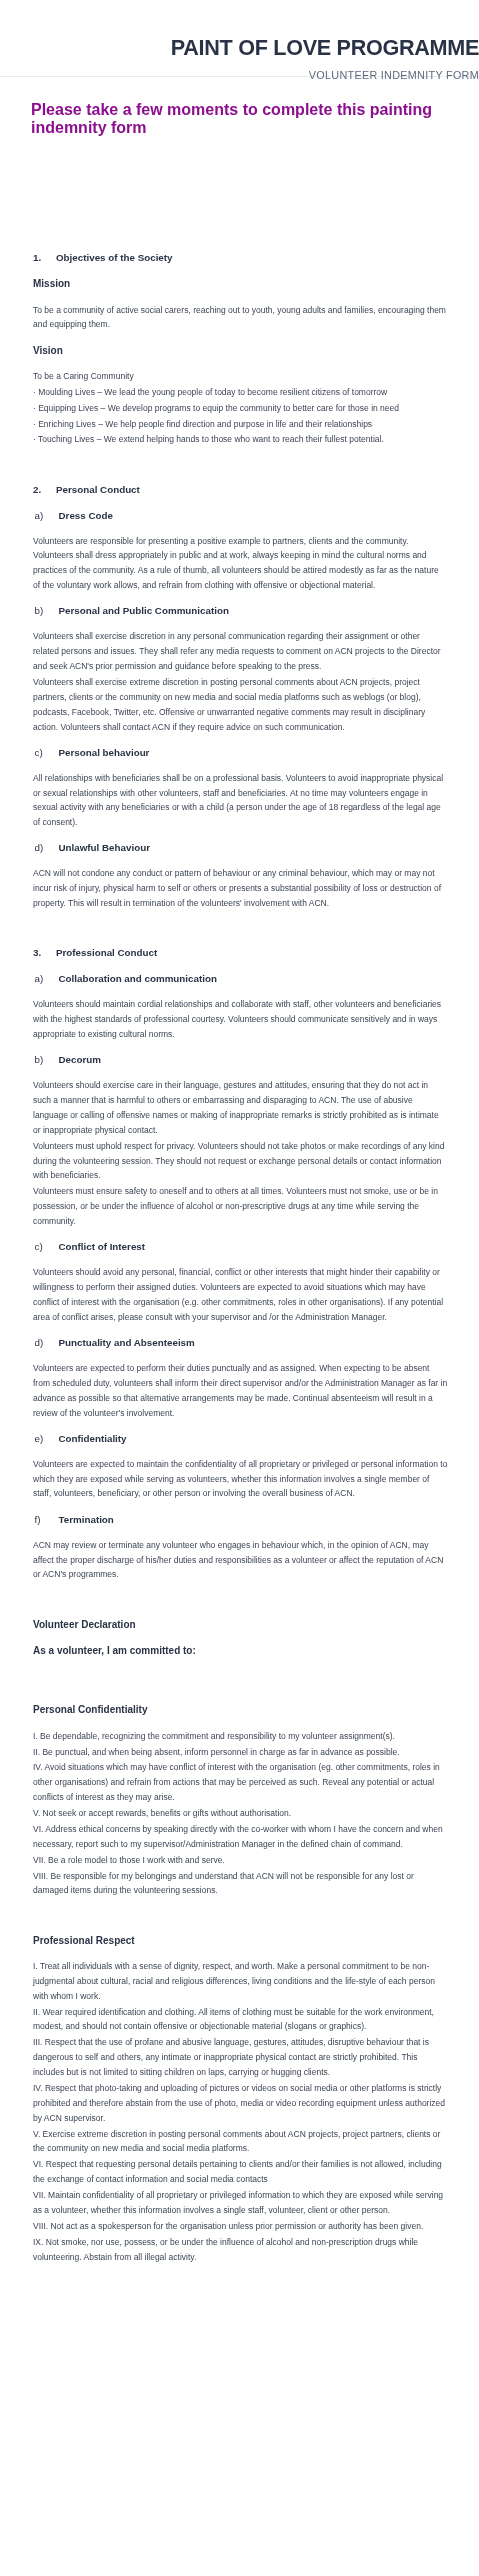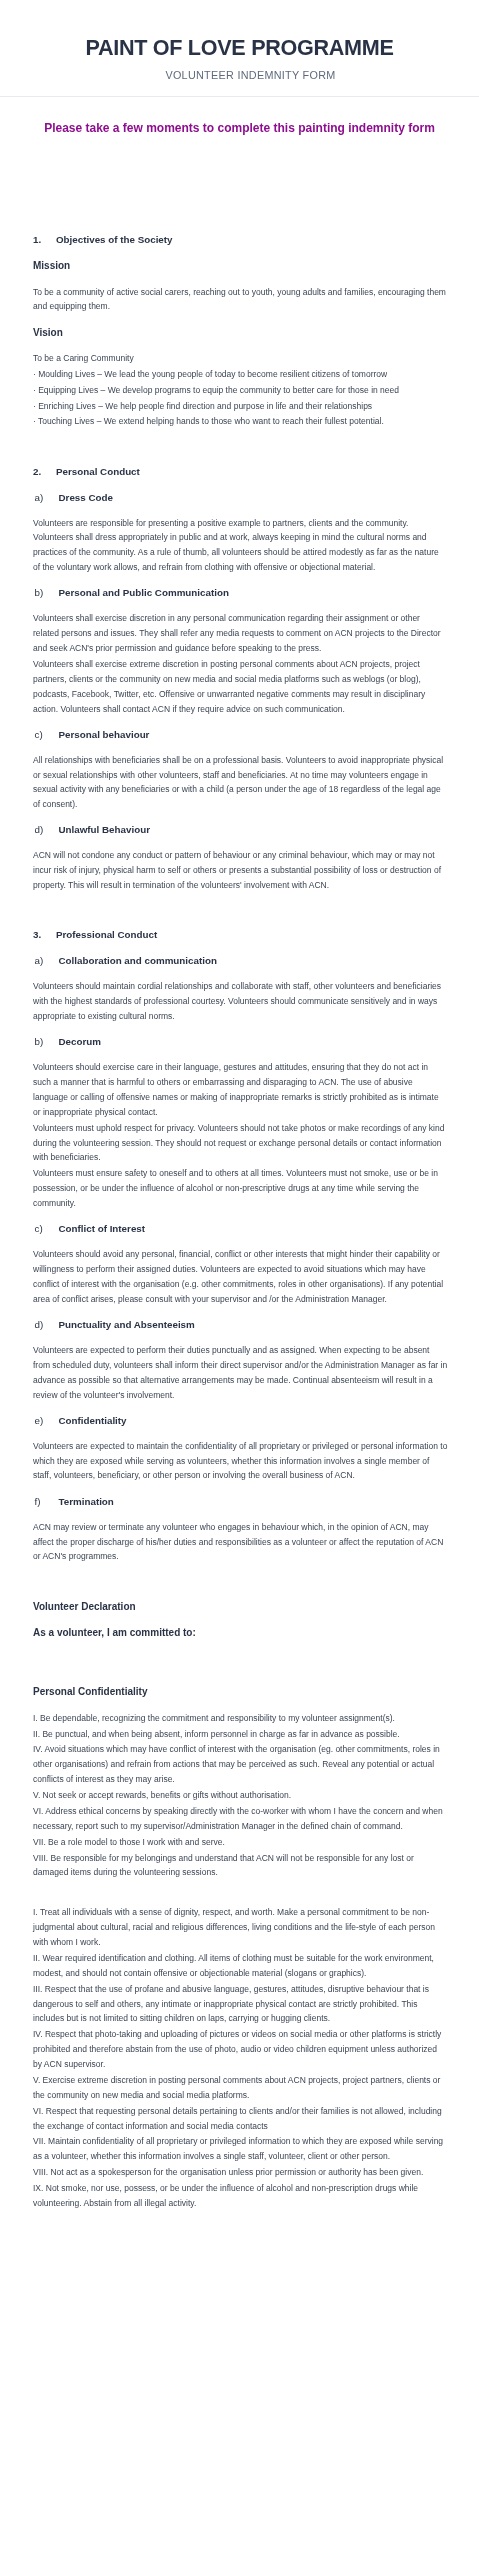--- a/index.html
+++ b/index.html
@@ -2,24 +2,24 @@
 <html style="font-size:8.2px"><head>
 <meta charset="utf-8">
 <style>
   * { margin:0; padding:0; box-sizing:border-box; }
   html,body { background:#ffffff; }
   body {
     width:479px; margin:0 auto;
     font-family:"Liberation Sans","DejaVu Sans",sans-serif;
     color:#3c4554;
   }
-  .page-header { height:97px; border-bottom:0.5px solid #e8eaee; text-align:center; padding-top:37px; }
+  .page-header { height:77px; border-bottom:0.5px solid #e8eaee; text-align:right; padding-top:37px; }
   .form-title { font-size:21.6px; font-weight:bold; color:#2a3346; letter-spacing:-0.3px; line-height:1; }
   .form-subtitle { margin-top:10.3px; font-size:10.8px; color:#5d6a7c; letter-spacing:0.3px;margin-left:22px; }
-  .notice { margin:24px 31px 0; text-align:center; font-size:12px; font-weight:bold; color:#8d0f8f; }
+  .notice { margin:24px 31px 16px; font-size:16px; font-weight:bold; color:#8d0f8f; }
   .content { padding:0 31px 0 33px; }
   #doc { padding-top:87px; }
   .para { font-size:8.5px; line-height:1.75; margin:1px 0; color:#3c4554; }
   .sec-title, .sub-title { display:flex; font-size:9.8px; font-weight:bold; color:#2a3346; margin:10.3px 0; line-height:1.6; }
   .sec-title .num { width:23px; flex:none; }
   .sub-title { padding-left:1.5px; }
   .sub-title .letter { width:24px; flex:none; font-weight:normal; }
   .sub-head { font-size:10px; font-weight:bold; color:#2a3346; margin:10.3px 0; line-height:1.6; }
   .gap { height:23px; }
 </style>
@@ -117,24 +117,25 @@
       <div class="gap"></div>
       <div class="sub-head">Personal Confidentiality</div>
       <p class="para">I. Be dependable, recognizing the commitment and responsibility to my volunteer assignment(s).</p>
       <p class="para">II. Be punctual, and when being absent, inform personnel in charge as far in advance as possible.</p>
       <p class="para">IV. Avoid situations which may have conflict of interest with the organisation (eg. other commitments, roles in other organisations) and refrain from actions that may be perceived as such. Reveal any potential or actual conflicts of interest as they may arise.</p>
       <p class="para">V. Not seek or accept rewards, benefits or gifts without authorisation.</p>
       <p class="para">VI. Address ethical concerns by speaking directly with the co-worker with whom I have the concern and when necessary, report such to my supervisor/Administration Manager in the defined chain of command.</p>
       <p class="para">VII. Be a role model to those I work with and serve.</p>
       <p class="para">VIII. Be responsible for my belongings and understand that ACN will not be responsible for any lost or damaged items during the volunteering sessions.</p>
       <div class="gap"></div>
+      <div class="sub-head">Professional Respect</div>
       <p class="para">I. Treat all individuals with a sense of dignity, respect, and worth. Make a personal commitment to be non-judgmental about cultural, racial and religious differences, living conditions and the life-style of each person with whom I work.</p>
       <p class="para">II. Wear required identification and clothing. All items of clothing must be suitable for the work environment, modest, and should not contain offensive or objectionable material (slogans or graphics).</p>
       <p class="para">III. Respect that the use of profane and abusive language, gestures, attitudes, disruptive behaviour that is dangerous to self and others, any intimate or inappropriate physical contact are strictly prohibited. This includes but is not limited to sitting children on laps, carrying or hugging clients.</p>
-      <p class="para">IV. Respect that photo-taking and uploading of pictures or videos on social media or other platforms is strictly prohibited and therefore abstain from the use of photo, audio or video children equipment unless authorized by ACN supervisor.</p>
+      <p class="para">IV. Respect that photo-taking and uploading of pictures or videos on social media or other platforms is strictly prohibited and therefore abstain from the use of photo, media or video recording equipment unless authorized by ACN supervisor.</p>
       <p class="para">V. Exercise extreme discretion in posting personal comments about ACN projects, project partners, clients or the community on new media and social media platforms.</p>
       <p class="para">VI. Respect that requesting personal details pertaining to clients and/or their families is not allowed, including the exchange of contact information and social media contacts</p>
       <p class="para">VII. Maintain confidentiality of all proprietary or privileged information to which they are exposed while serving as a volunteer, whether this information involves a single staff, volunteer, client or other person.</p>
       <p class="para">VIII. Not act as a spokesperson for the organisation unless prior permission or authority has been given.</p>
       <p class="para">IX. Not smoke, nor use, possess, or be under the influence of alcohol and non-prescription drugs while volunteering. Abstain from all illegal activity.</p>
       <div class="gap"></div>
     </div>
 
 </main>
 

